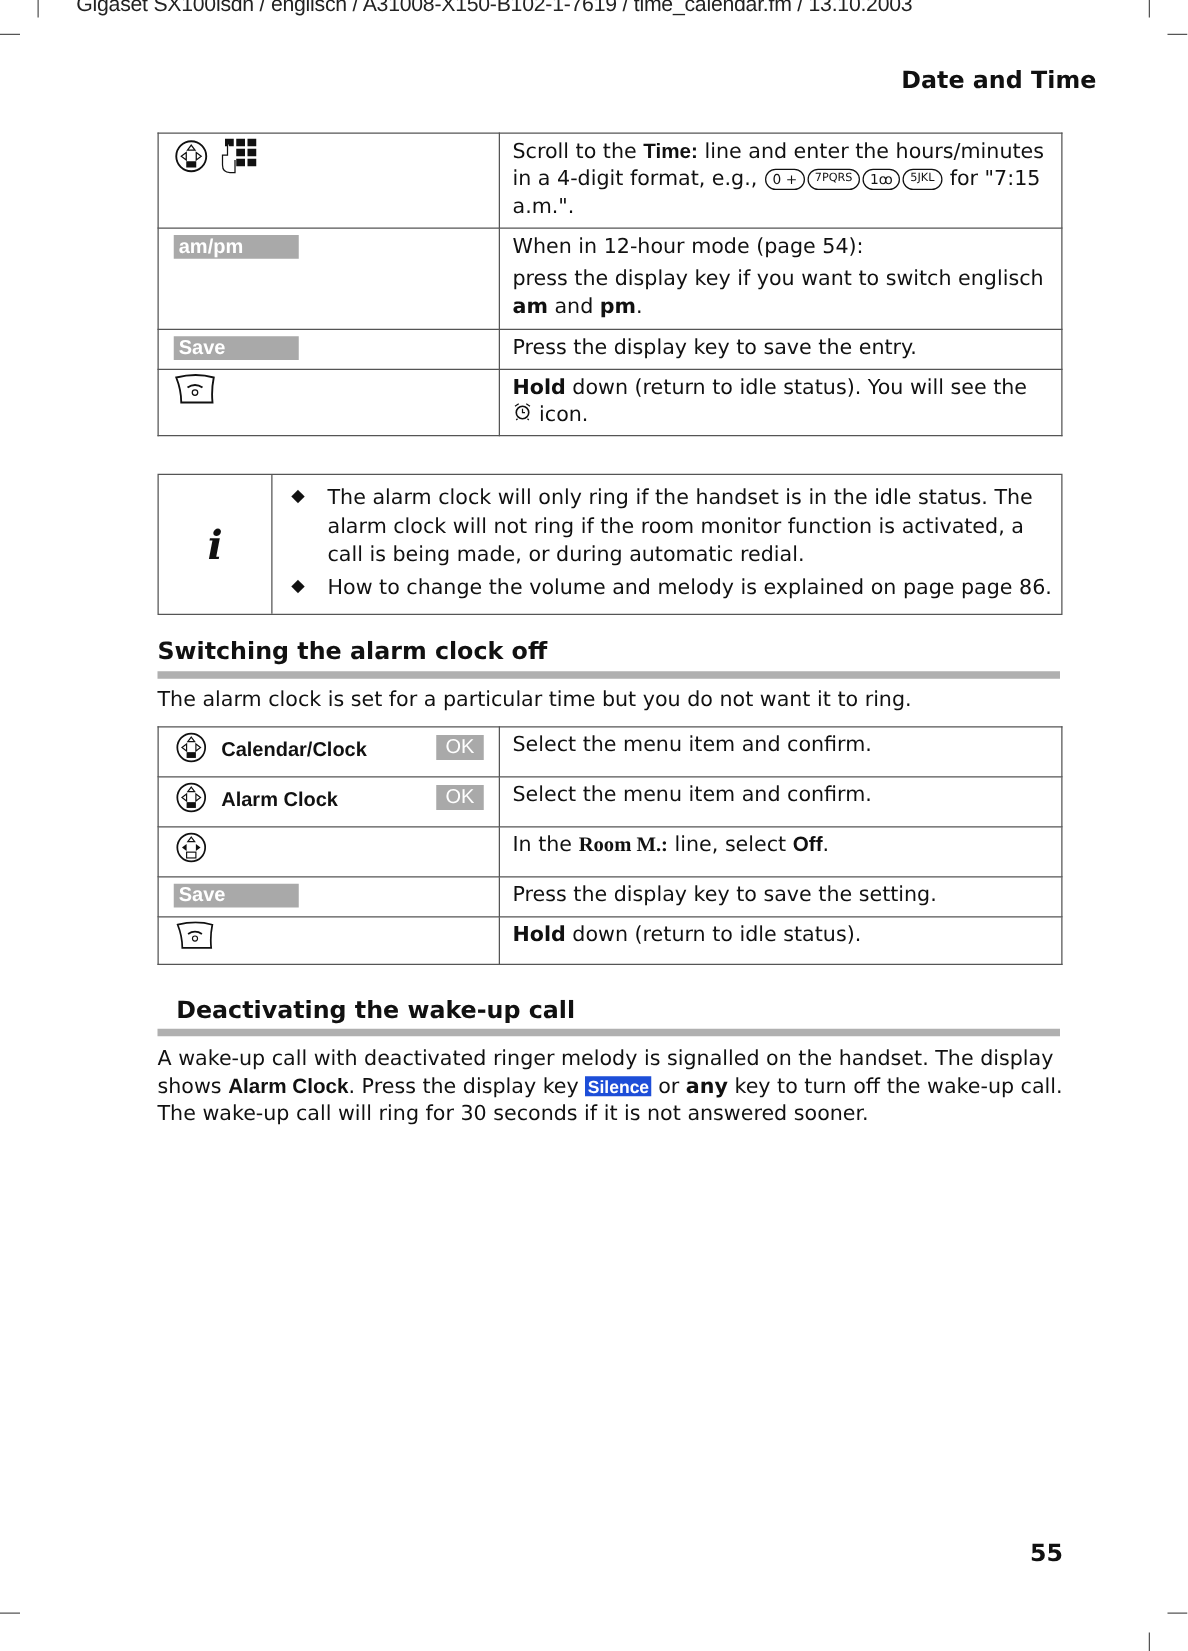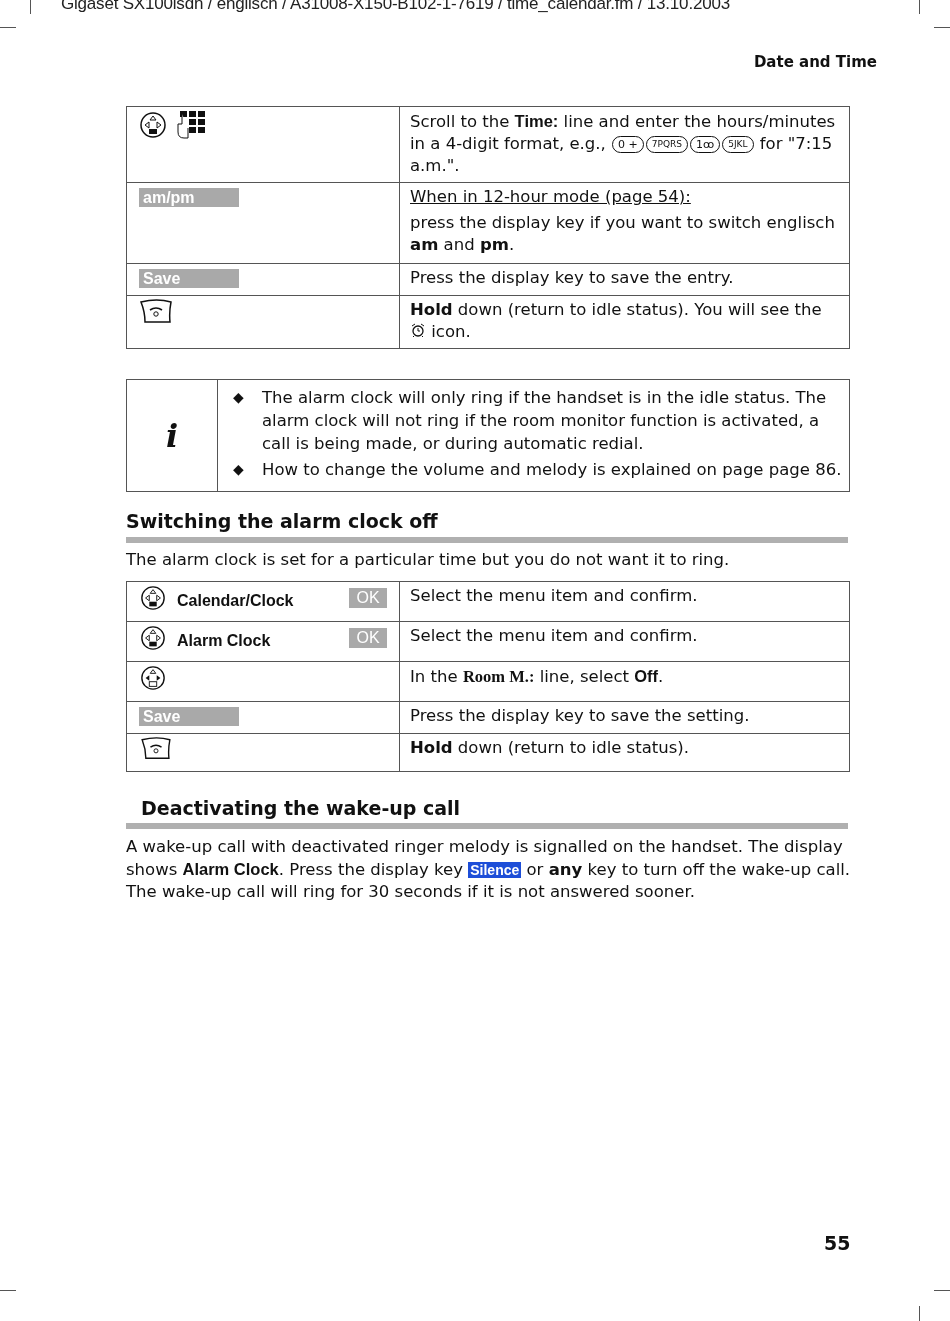--- a/index.html
+++ b/index.html
@@ -1,19 +1,19 @@
 <!DOCTYPE html>
 <html><head>
 <meta charset="utf-8">
 <style>
   html,body{margin:0;padding:0;background:#fff;}
   body{width:950px;height:1321px;position:relative;overflow:hidden;font-family:"DejaVu Sans","Liberation Sans",sans-serif;color:#111;}
   .mark{position:absolute;background:#555;}
   .hdr{position:absolute;left:61px;top:-6px;font-size:17px;font-family:"Liberation Sans",sans-serif;color:#222;letter-spacing:-0.2px;white-space:nowrap;}
-  .chap{position:absolute;right:73px;top:53px;font-size:15px;font-weight:bold;font-family:"DejaVu Sans",sans-serif;}
+  .chap{position:absolute;right:73px;top:53px;font-size:19px;font-weight:bold;font-family:"DejaVu Sans",sans-serif;}
   .pnum{position:absolute;left:824px;top:1232px;font-size:19px;font-weight:bold;}
   table.steps{position:absolute;left:126px;width:724px;border-collapse:collapse;font-size:16.5px;font-family:"DejaVu Sans",sans-serif;}
   table.steps td{border:1px solid #555;vertical-align:top;padding:3px 10px 4px 10px;line-height:22px;}
   table.steps td.l{width:250px;padding-left:12px;}
   .skey{display:inline-block;background:#a9a9a9;color:#fff;font-family:"Liberation Sans",sans-serif;font-weight:bold;font-size:16px;width:96px;padding:0 0 0 4px;line-height:19px;margin-top:2px;}
   .ok{display:inline-block;background:#a9a9a9;color:#fff;font-family:"Liberation Sans",sans-serif;font-size:16px;width:38px;text-align:center;line-height:20px;position:absolute;right:12px;}
   .menuitem{font-family:"Liberation Sans",sans-serif;font-weight:bold;font-size:16px;margin-left:10px;vertical-align:middle;}
   .ico{display:inline-block;vertical-align:middle;}
   .key{display:inline-block;border:1.3px solid #111;border-radius:10px;font-size:11px;line-height:15px;padding:0 5px;vertical-align:middle;margin:0 1px;}
   .info{position:absolute;left:126px;top:379px;width:722px;height:111px;border:1px solid #555;}
@@ -68,21 +68,21 @@
             </svg>
       </span>
     </td>
     <td>
       <span>Scroll to the </span><b style="font-family:'Liberation Sans',sans-serif;">Time:</b><span> line and enter the hours/minutes in a 4-digit format, e.g., </span><span class="key">0 +</span><span class="key" style="font-size:9px;">7PQRS</span><span class="key">1ꝏ</span><span class="key" style="font-size:9px;">5JKL</span><span> for "7:15 a.m.".</span>
     </td>
   </tr>
   <tr style="height:81px;">
     <td class="l"><span class="skey">am/pm</span></td>
     <td>
-      <div style="margin-bottom:4px;text-decoration:underline;">When in 12-hour mode (page 54):</div>
+      <div style="margin-bottom:4px;">When in 12-hour mode (page 54):</div>
       <span>press the display key if you want to switch englisch </span><b>am</b><span> and </span><b>pm</b><span>.</span>
     </td>
   </tr>
   <tr style="height:32px;">
     <td class="l"><span class="skey">Save</span></td>
     <td>Press the display key to save the entry.</td>
   </tr>
   <tr style="height:53px;">
     <td class="l">
       <span class="ico">

